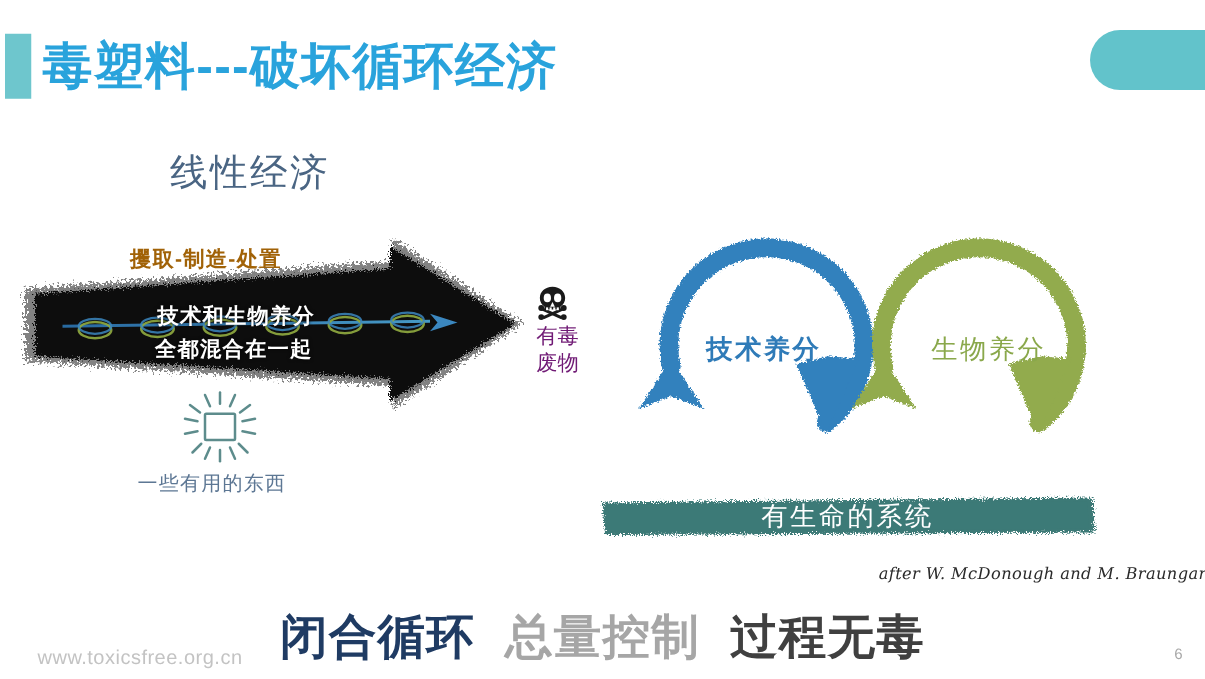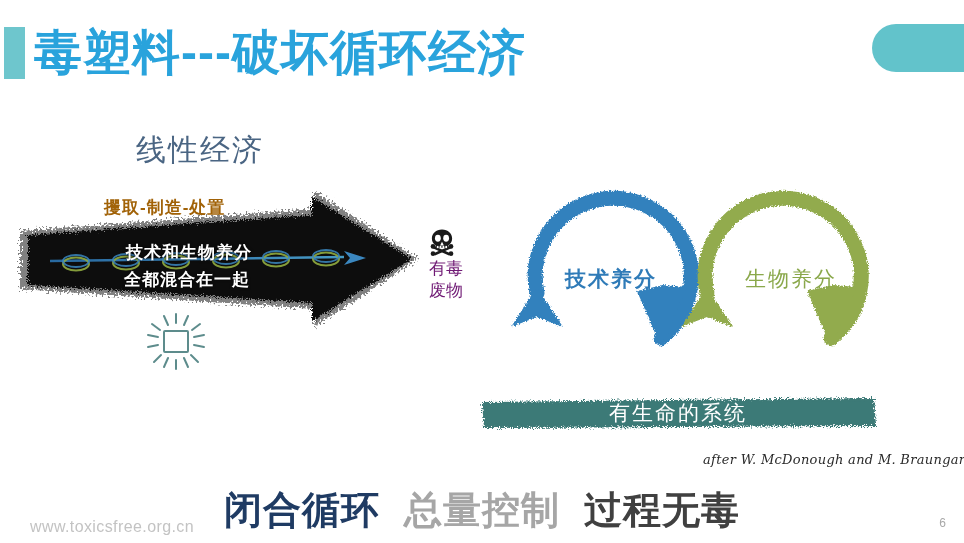--- a/index.html
+++ b/index.html
@@ -18,21 +18,21 @@
   
   .title-bar-accent {
     position: absolute;
     left: 4px; top: 27px;
     width: 21px; height: 52px;
     background: #6ec6cd;
   }
   .slide-title {
     position: absolute;
     left: 34px; top: 28px;
-    font-size: 48px;
+    font-size: 40px;
     font-weight: bold;
     letter-spacing: 1px;
     color: #29a3dc;
     white-space: nowrap;
     line-height: 50px;
     text-align: center;
   }
   .header-pill {
     position: absolute;
     right: 0px; top: 24px;
@@ -200,21 +200,21 @@
 </style>
 </head>
 <body>
 
 <div id="slide">
 
   <div class="title-bar-accent" style="background: rgb(110, 198, 205);"></div>
   <div class="slide-title" id="slide-title" style="color: rgb(41, 163, 220);">毒塑料---破坏循环经济</div>
   <div class="header-pill" style="background: rgb(98, 195, 203);"></div>
 
-  <div class="section-head" id="head-linear" style="color: rgb(74, 101, 131); margin-top: 12px;">线性经济</div>
+  <div class="section-head" id="head-linear" style="color: rgb(74, 101, 131);">线性经济</div>
 
   <div id="linear-block">
     <svg id="linear-arrow-svg" width="420" height="150" viewBox="0 0 420 150">
       <defs>
         <filter id="grunge" x="-20%" y="-20%" width="140%" height="140%">
           <feTurbulence type="fractalNoise" baseFrequency="0.85" numOctaves="4" seed="7" result="n"></feTurbulence>
           <feDisplacementMap in="SourceGraphic" in2="n" scale="9" xChannelSelector="R" yChannelSelector="G"></feDisplacementMap>
         </filter>
         <filter id="grungeSoft" x="-25%" y="-25%" width="150%" height="150%">
           <feTurbulence type="fractalNoise" baseFrequency="0.5" numOctaves="5" seed="3" result="nn"></feTurbulence>
@@ -299,20 +299,21 @@
       <line x1="54" y1="27" x2="64" y2="25"></line>
       <line x1="18" y1="35" x2="8" y2="37"></line>
       <line x1="54" y1="35" x2="64" y2="37"></line>
       <line x1="28" y1="48" x2="24" y2="57"></line>
       <line x1="36" y1="50" x2="36" y2="59"></line>
       <line x1="44" y1="48" x2="48" y2="57"></line>
       <line x1="21" y1="45" x2="14" y2="52"></line>
       <line x1="51" y1="45" x2="58" y2="52"></line>
     </g>
   </svg>
+  <div id="lab-useful" style="color: rgb(93, 119, 148);">一些有用的东西</div>
 
 
   <div id="circular-block">
     <svg id="circular-svg" width="420" height="220" viewBox="0 0 420 220">
       <defs>
         <filter id="brush" x="-15%" y="-15%" width="130%" height="130%">
           <feTurbulence type="fractalNoise" baseFrequency="0.7" numOctaves="3" seed="11" result="bn"></feTurbulence>
           <feDisplacementMap in="SourceGraphic" in2="bn" scale="4.5" xChannelSelector="R" yChannelSelector="G"></feDisplacementMap>
         </filter>
       </defs>

